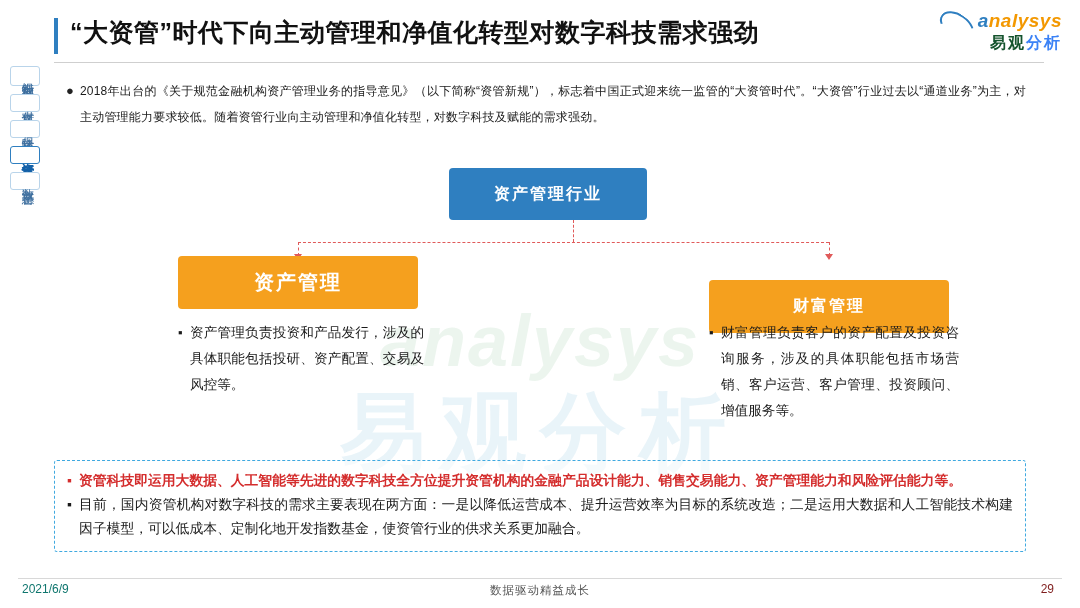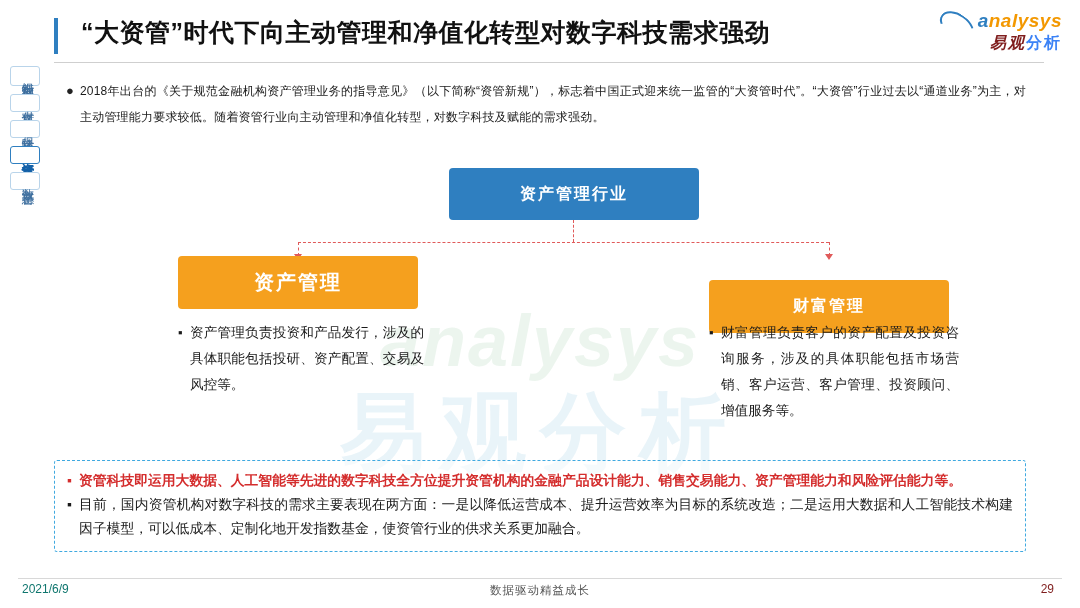--- a/index.html
+++ b/index.html
@@ -92,21 +92,20 @@
   }
   .title-text {
     position: absolute;
     left: 16px;
     top: 2px;
     font-size: 25px;
     font-weight: bold;
     color: #111111;
     letter-spacing: 0.5px;
     white-space: nowrap;
-    margin-left: 11px;
   }
   .title-rule {
     position: absolute;
     left: 0;
     top: 48px;
     width: 990px;
     height: 1px;
     background: #cfcfcf;
   }
 
@@ -127,21 +126,21 @@
   }
   .logo-en .logo-a {
     color: #2f7fc0;
   }
   .logo-cn {
     font-size: 16px;
     font-weight: bold;
     margin-top: 1px;
     letter-spacing: 2px;
   }
-  .logo-cn .cn-orange { color: #7f1d1d; font-style: italic; }
+  .logo-cn .cn-orange { color: #14532d; }
   .logo-cn .cn-blue { color: #3b82f6; }
   .logo-swoosh {
     position: absolute;
     right: 86px;
     top: 4px;
     width: 34px;
     height: 20px;
     border: 2.5px solid #2f7fc0;
     border-radius: 50%;
     border-right-color: transparent;
@@ -188,21 +187,21 @@
     color: #ffffff;
     font-weight: bold;
     display: flex;
     align-items: center;
     justify-content: center;
     letter-spacing: 2px;
   }
   .node-top {
     left: 395px;
     top: 0px;
-    width: 250px;
+    width: 198px;
     height: 52px;
     background: #2f7fc0;
     font-size: 16px;
   }
   .node-left {
     left: 124px;
     top: 88px;
     width: 240px;
     height: 53px;
     background: #f5a01e;

